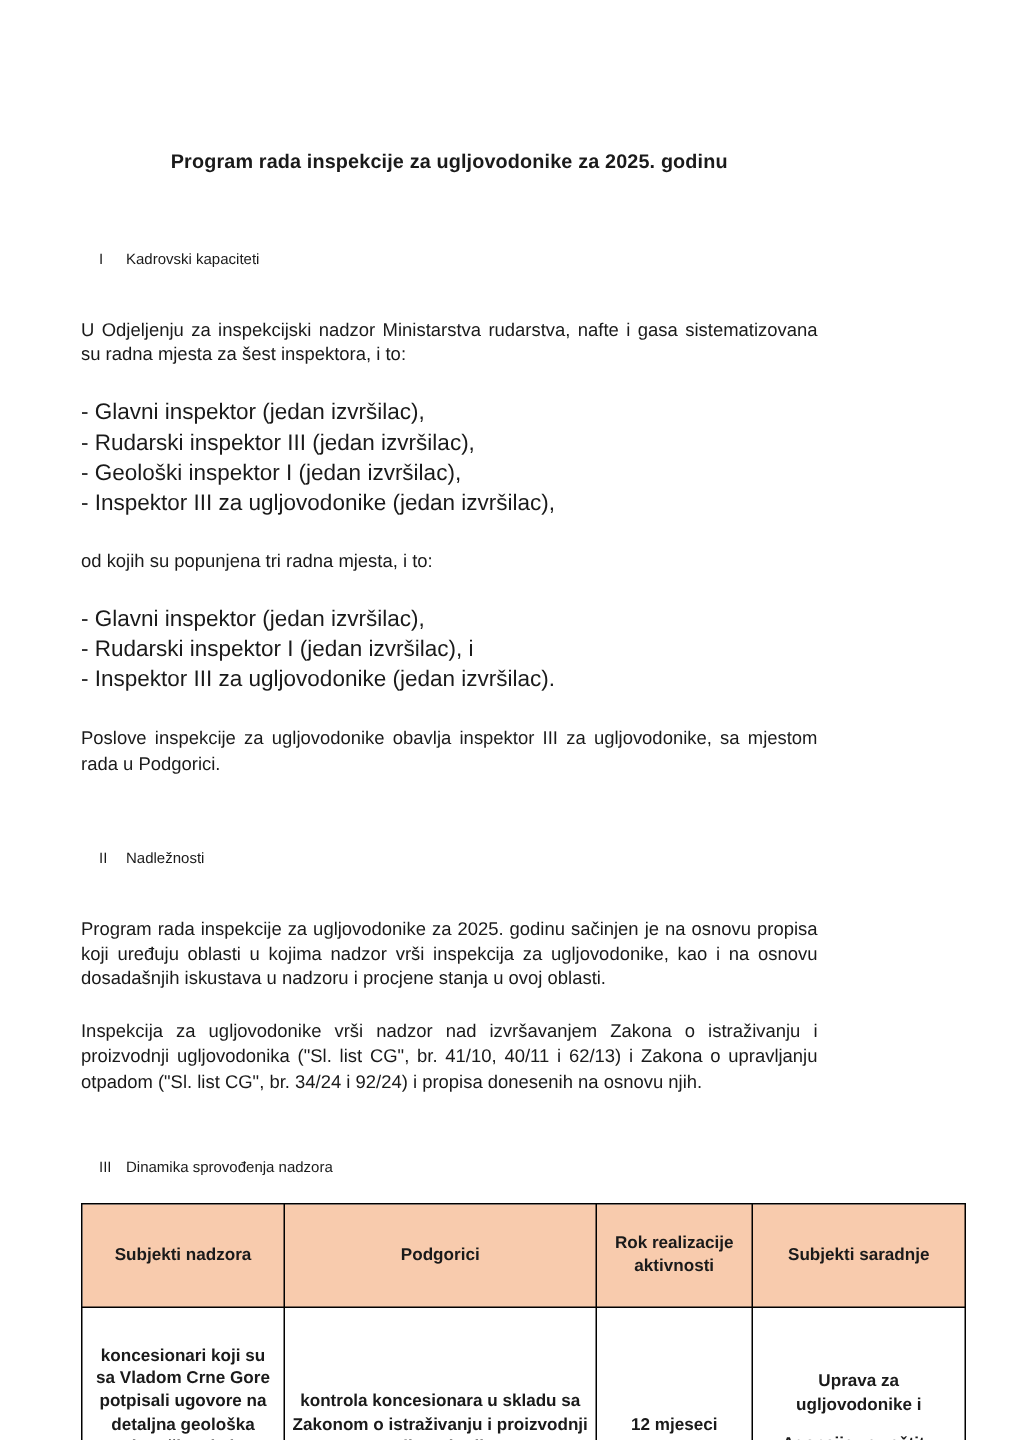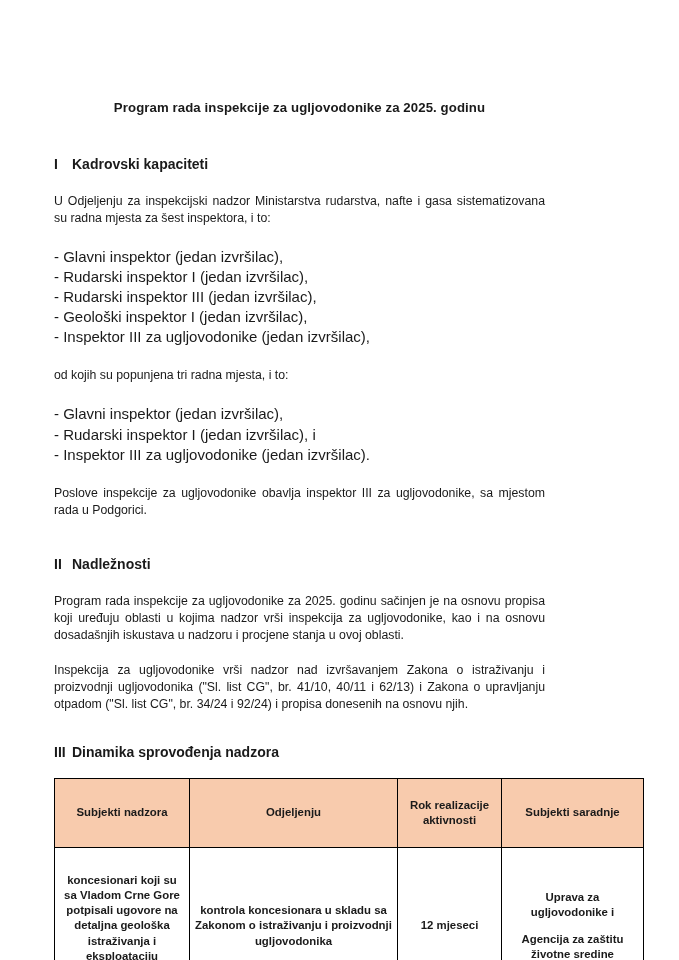--- a/index.html
+++ b/index.html
@@ -24,23 +24,23 @@
   .doc-title {
     margin: 0;
     padding-top: 100px;
     text-align: center;
     font-size: 13.2px;
     font-weight: bold;
     letter-spacing: 0.1px;
     line-height: 1.25;
   }
   .section-heading {
-    font-size: 14px;
-    font-weight: bold;
-    margin: 0;
+    font-size: 10px;
+    font-weight: normal;
+    margin: 12px;
     line-height: 1.3;
   }
   .sh-numeral {
     display: inline-block;
     min-width: 18px;
   }
   .sh-1 { padding-top: 38px; }
   .sh-2 { padding-top: 36px; }
   .sh-3 { padding-top: 30px; }
 
@@ -105,21 +105,20 @@
   <h1 class="doc-title">Program rada inspekcije za ugljovodonike za 2025. godinu</h1>
 
   <div class="section-heading sh-1">
     <span class="sh-numeral">I</span><span>Kadrovski kapaciteti</span>
   </div>
 
   <p class="body-text">U Odjeljenju za inspekcijski nadzor Ministarstva rudarstva, nafte i gasa sistematizovana su radna mjesta za šest inspektora, i to:</p>
 
   <ul class="plain-list">
     <li>- Glavni inspektor (jedan izvršilac),</li>
-    <li>- Rudarski inspektor I (jedan izvršilac),</li>
     <li>- Rudarski inspektor III (jedan izvršilac),</li>
     <li>- Geološki inspektor I (jedan izvršilac),</li>
     <li>- Inspektor III za ugljovodonike (jedan izvršilac),</li>
   </ul>
 
   <p class="body-text">od kojih su popunjena tri radna mjesta, i to:</p>
 
   <ul class="plain-list">
     <li>- Glavni inspektor (jedan izvršilac),</li>
     <li>- Rudarski inspektor I (jedan izvršilac), i</li>
@@ -136,21 +135,21 @@
   <p class="body-text tight">Inspekcija za ugljovodonike vrši nadzor nad izvršavanjem Zakona o istraživanju i proizvodnji ugljovodonika ("Sl. list CG", br. 41/10, 40/11 i 62/13) i Zakona o upravljanju otpadom ("Sl. list CG", br. 34/24 i 92/24) i propisa donesenih na osnovu njih.</p>
 
   <div class="section-heading sh-3">
     <span class="sh-numeral">III</span><span>Dinamika sprovođenja nadzora</span>
   </div>
 
   <table class="dyn-table">
     <thead>
       <tr>
         <th class="col-1">Subjekti nadzora</th>
-        <th class="col-2">Odjeljenju</th>
+        <th class="col-2">Podgorici</th>
         <th class="col-3">Rok realizacije aktivnosti</th>
         <th class="col-4">Subjekti saradnje</th>
       </tr>
     </thead>
     <tbody>
       <tr>
         <td class="col-1">koncesionari koji su sa Vladom Crne Gore potpisali ugovore na detaljna geološka istraživanja i eksploataciju ugljovodonika (za</td>
         <td class="col-2">kontrola koncesionara u skladu sa Zakonom o istraživanju i proizvodnji ugljovodonika</td>
         <td class="col-3">12 mjeseci</td>
         <td class="col-4">

